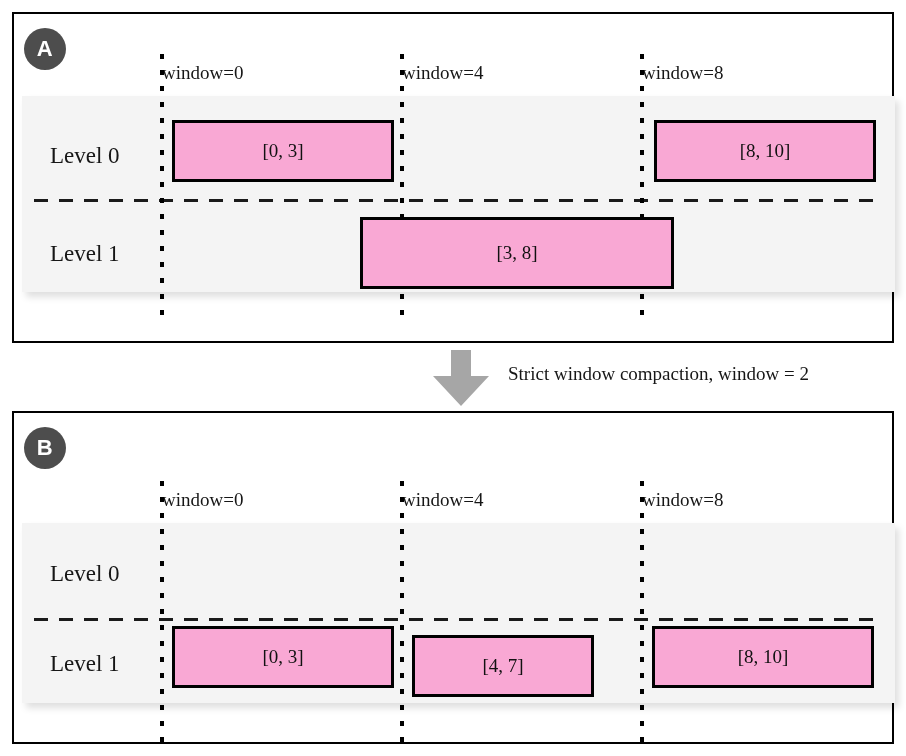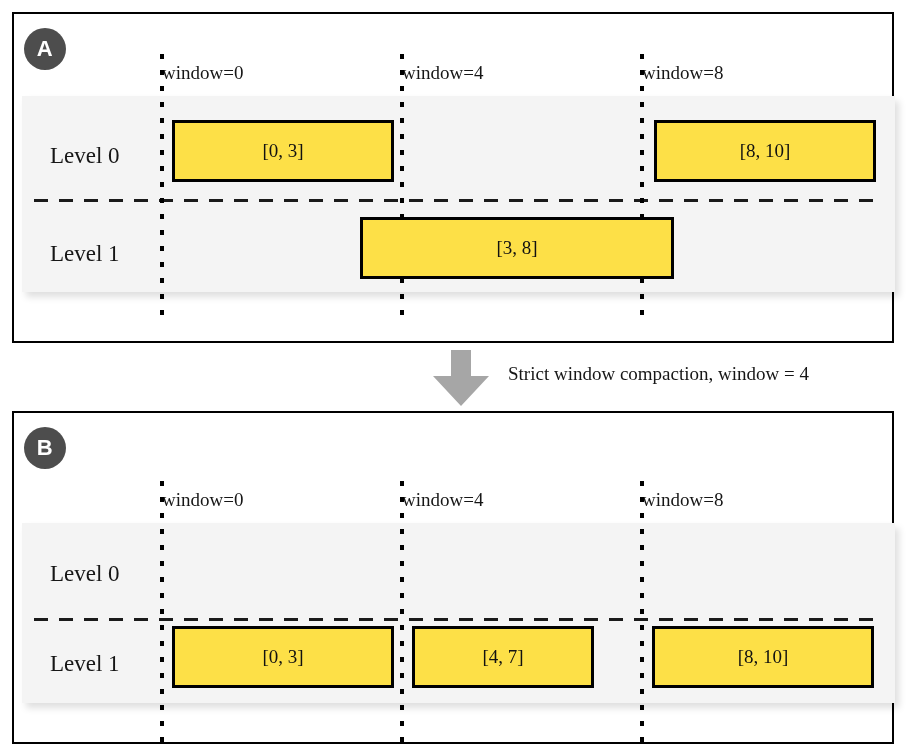--- a/index.html
+++ b/index.html
@@ -94,21 +94,21 @@
       rgba(0,0,0,0) 14px, rgba(0,0,0,0) 25px);
     background-size: 25px 3px;
     background-repeat: repeat-x;
   }
 
   
   .interval {
     position: absolute;
     box-sizing: border-box;
     border: 3px solid #000000;
-    background: #fde047;
+    background: #f9a8d4;
     display: flex;
     align-items: center;
     justify-content: center;
     font-size: 19px;
     color: #111111;
   }
 
   
   #transition {
     position: absolute;
@@ -150,28 +150,28 @@
   <div class="level-label" style="left:36px; top:227px;">Level 1</div>
 
   <div class="hline" style="left:20px; top:185px; width:840px;"></div>
 
   <div class="vline" style="left:146px; top:40px; height:272px;"></div>
   <div class="vline" style="left:386px; top:40px; height:272px;"></div>
   <div class="vline" style="left:626px; top:40px; height:272px;"></div>
 
   <div class="interval" style="left:158px; top:106px; width:222px; height:62px;">[0, 3]</div>
   <div class="interval" style="left:640px; top:106px; width:222px; height:62px;">[8, 10]</div>
-  <div class="interval" style="left:346px; top:203px; width:314px; height:62px;">[3, 8]</div>
+  <div class="interval" style="left:346px; top:203px; width:314px; height:72px;">[3, 8]</div>
 </div>
 
 <div id="transition">
   <svg id="down-arrow" viewBox="0 0 68 60">
     <polygon points="24,2 44,2 44,28 62,28 34,58 6,28 24,28" fill="#a6a6a6"></polygon>
   </svg>
-  <div id="transition-caption">Strict window compaction, window = 4</div>
+  <div id="transition-caption">Strict window compaction, window = 2</div>
 </div>
 
 <div class="panel" id="panel-b">
 
   <div class="badge">B</div>
 
   <div class="band" id="band-b"></div>
 
   <div class="window-label" style="left:148px; top:76px; width:240px;">window=0</div>
   <div class="window-label" style="left:388px; top:76px; width:240px;">window=4</div>
@@ -180,15 +180,15 @@
   <div class="level-label" style="left:36px; top:148px;">Level 0</div>
   <div class="level-label" style="left:36px; top:238px;">Level 1</div>
 
   <div class="hline" style="left:20px; top:205px; width:840px;"></div>
 
   <div class="vline" style="left:146px; top:68px; height:262px;"></div>
   <div class="vline" style="left:386px; top:68px; height:262px;"></div>
   <div class="vline" style="left:626px; top:68px; height:262px;"></div>
 
   <div class="interval" style="left:158px; top:213px; width:222px; height:62px;">[0, 3]</div>
-  <div class="interval" style="left:398px; top:213px; width:182px; height:62px;">[4, 7]</div>
+  <div class="interval" style="left:398px; top:222px; width:182px; height:62px;">[4, 7]</div>
   <div class="interval" style="left:638px; top:213px; width:222px; height:62px;">[8, 10]</div>
 </div>
 
 </body></html>

